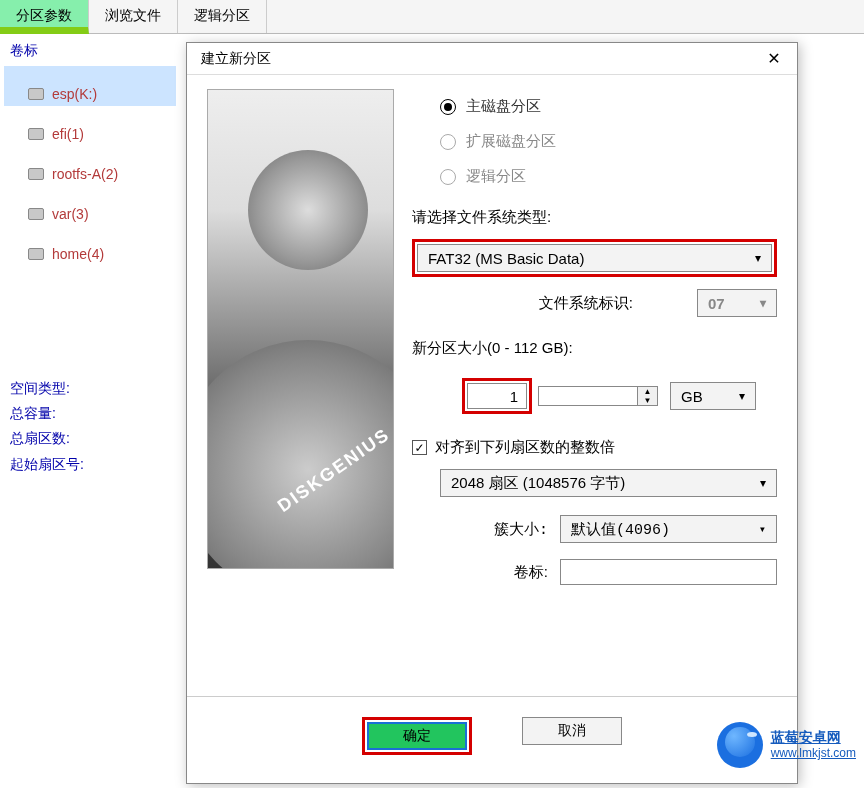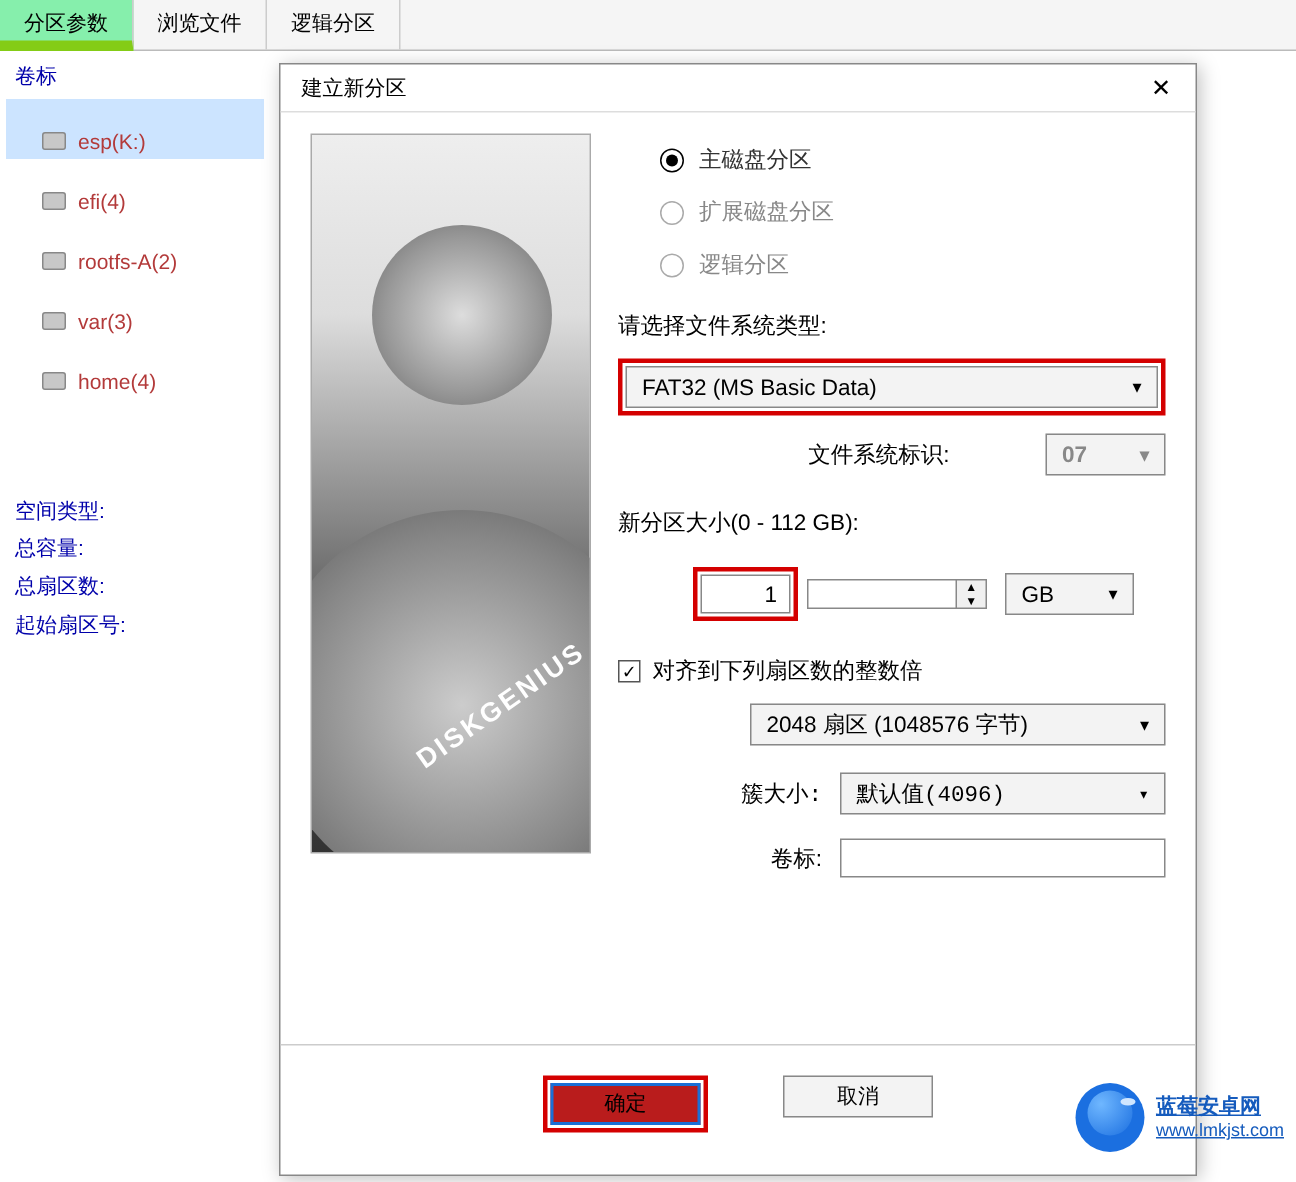--- a/index.html
+++ b/index.html
@@ -58,21 +58,21 @@
     background: #cce4ff;
   }
   .hdd-icon {
     width: 16px; height: 12px;
     background: #c8c8c8;
     border: 1px solid #888;
     margin-right: 8px;
     border-radius: 2px;
   }
   .left-labels {
-    margin-top: 62px;
+    margin-top: 110px;
     padding-left: 6px;
     color: #00a;
     line-height: 1.8;
   }
   .right-pane {
     flex: 1;
     position: relative;
     padding: 8px 10px;
   }
   .right-header {
@@ -217,21 +217,21 @@
     min-width: 100px;
   }
   .detail-btn { align-self: flex-end; margin-top: 14px; width: 160px; }
   .dlg-footer {
     border-top: 1px solid #ccc;
     padding: 20px 24px 28px 24px;
     display: flex;
     justify-content: center;
     gap: 50px;
   }
-  .ok-btn { border: 2px solid #1a6fd6; background:#b91c1c; }
+  .ok-btn { border: 2px solid #1a6fd6; background:#22c55e; }
   .watermark {
     position: absolute;
     right: 8px; bottom: 20px;
     display: flex; align-items:center;
     gap: 8px;
     color: #155bbd;
     font-size: 14px;
     line-height: 1.2;
     text-decoration: underline;
   }
@@ -261,21 +261,21 @@
 <div class="main-area">
   <div class="left-panel">
     <div class="left-header">卷标</div>
     <div class="vol-list">
       <div class="vol-item active">
         <div class="hdd-icon"></div>
         <span>esp(K:)</span>
       </div>
       <div class="vol-item">
         <div class="hdd-icon"></div>
-        <span>efi(4)</span>
+        <span>efi(1)</span>
       </div>
       <div class="vol-item">
         <div class="hdd-icon"></div>
         <span>rootfs-A(2)</span>
       </div>
       <div class="vol-item">
         <div class="hdd-icon"></div>
         <span>var(3)</span>
       </div>
       <div class="vol-item">
@@ -363,21 +363,21 @@
           <span>GB</span>
           <span class="arrow">▾</span>
         </div>
       </div>
 
       <div class="chk-row">
         <span class="chkbox">✓</span>
         <span>对齐到下列扇区数的整数倍</span>
       </div>
 
-      <div class="combo" style="margin-left:88px;">
+      <div class="combo" style="margin-left:28px;">
         <span>2048 扇区 (1048576 字节)</span>
         <span class="arrow">▾</span>
       </div>
 
       <div class="inline-row" style="margin-top:18px;font-family:Liberation Mono, monospace;">
         <span class="label-cell">簇大小:</span>
         <div class="combo" style="flex:1;">
           <span>默认值(4096)</span>
           <span class="arrow">▾</span>
         </div>

